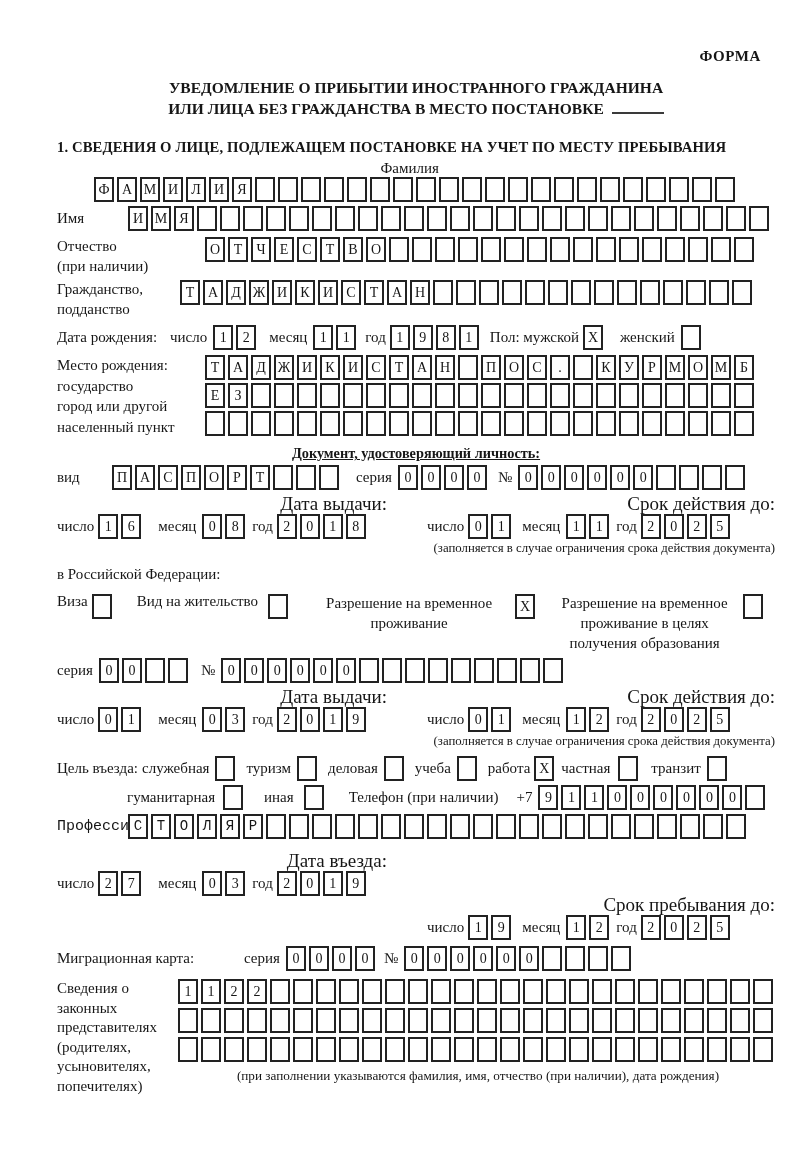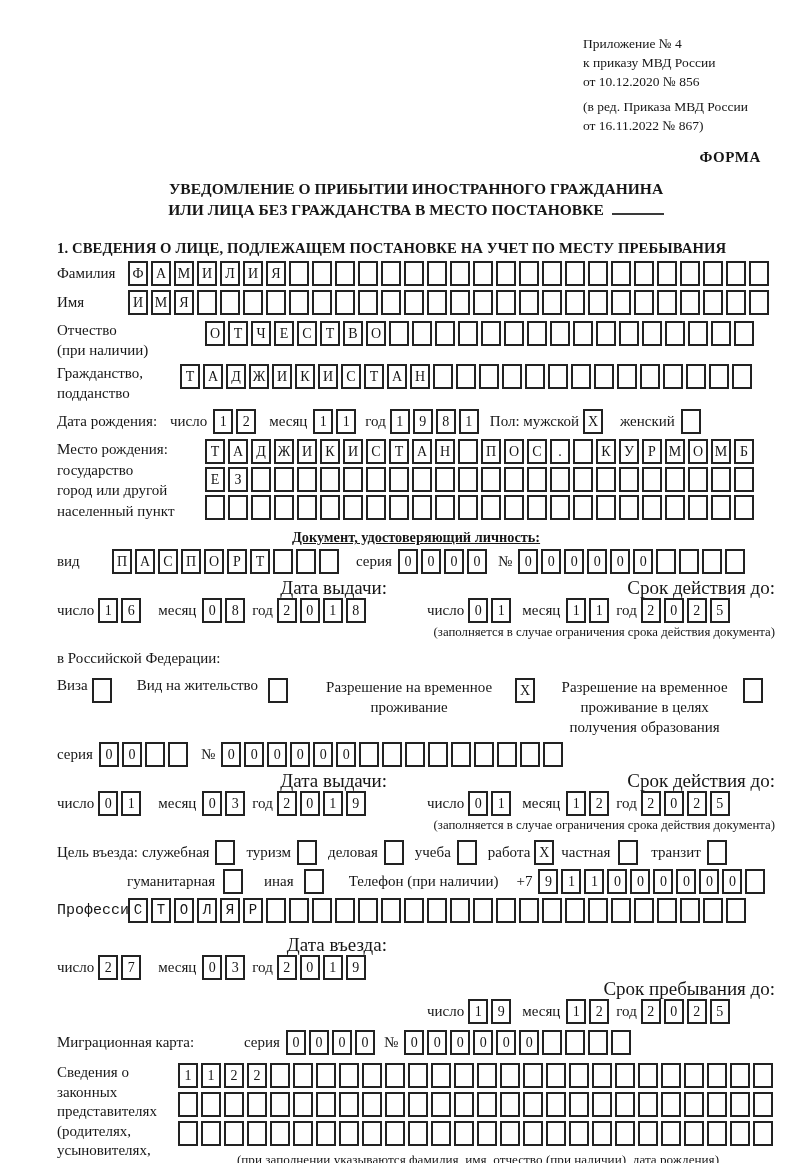--- a/index.html
+++ b/index.html
@@ -74,40 +74,33 @@
   .rep { display: flex; align-items: flex-start; margin-top: 8px; }
   .rep .rcol { flex: 0 0 auto; }
   .rep .cells { margin-bottom: 4px; }
   .rep-note { text-align: center; font-size: 13.2px; margin-top: 6px; width: 600px; }
 </style>
 </head>
 <body>
 
 <div class="page">
 
-  <div class="hdr">
-    <div>Приложение № 4</div>
-    <div>к приказу МВД России</div>
-    <div>от 10.12.2020 № 856</div>
-    <div class="sub">(в ред. Приказа МВД России</div>
-    <div>от 16.11.2022 № 867)</div>
-  </div>
 
   <div class="forma">ФОРМА</div>
 
   <div class="title">
     <div>УВЕДОМЛЕНИЕ О ПРИБЫТИИ ИНОСТРАННОГО ГРАЖДАНИНА</div>
     <div>
       <span>ИЛИ ЛИЦА БЕЗ ГРАЖДАНСТВА В МЕСТО ПОСТАНОВКЕ</span><span class="blank-line"></span>
     </div>
   </div>
 
   <div class="sec-heading">1. СВЕДЕНИЯ О ЛИЦЕ, ПОДЛЕЖАЩЕМ ПОСТАНОВКЕ НА УЧЕТ ПО МЕСТУ ПРЕБЫВАНИЯ</div>
 
-  <div class="row" style="">
+  <div class="row" style="flex-direction:column;">
     <span class="lbl w71">Фамилия</span>
     <span class="cells">
         <span class="cell">Ф</span>
         <span class="cell">А</span>
         <span class="cell">М</span>
         <span class="cell">И</span>
         <span class="cell">Л</span>
         <span class="cell">И</span>
         <span class="cell">Я</span>
         <span class="cell"></span>

